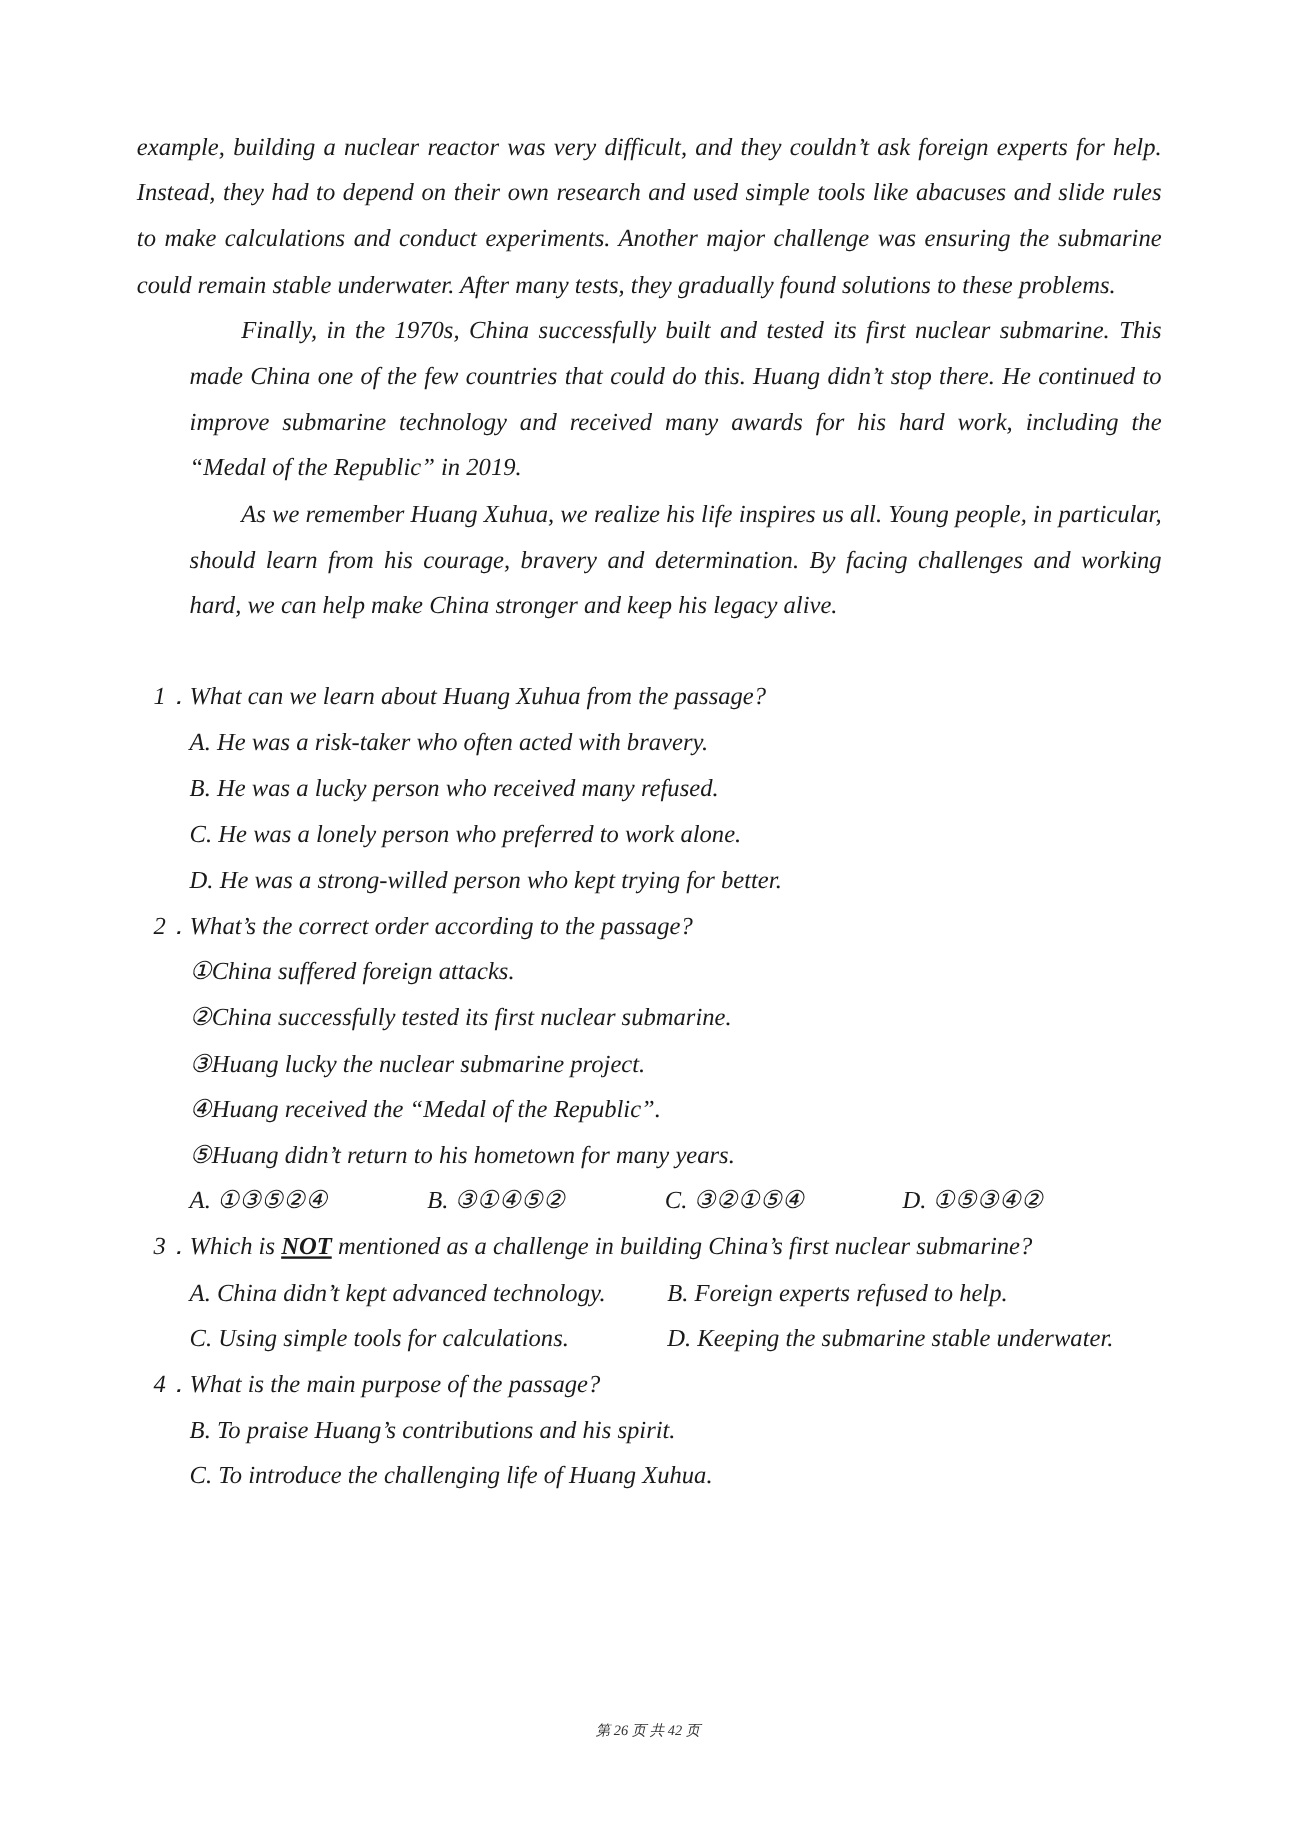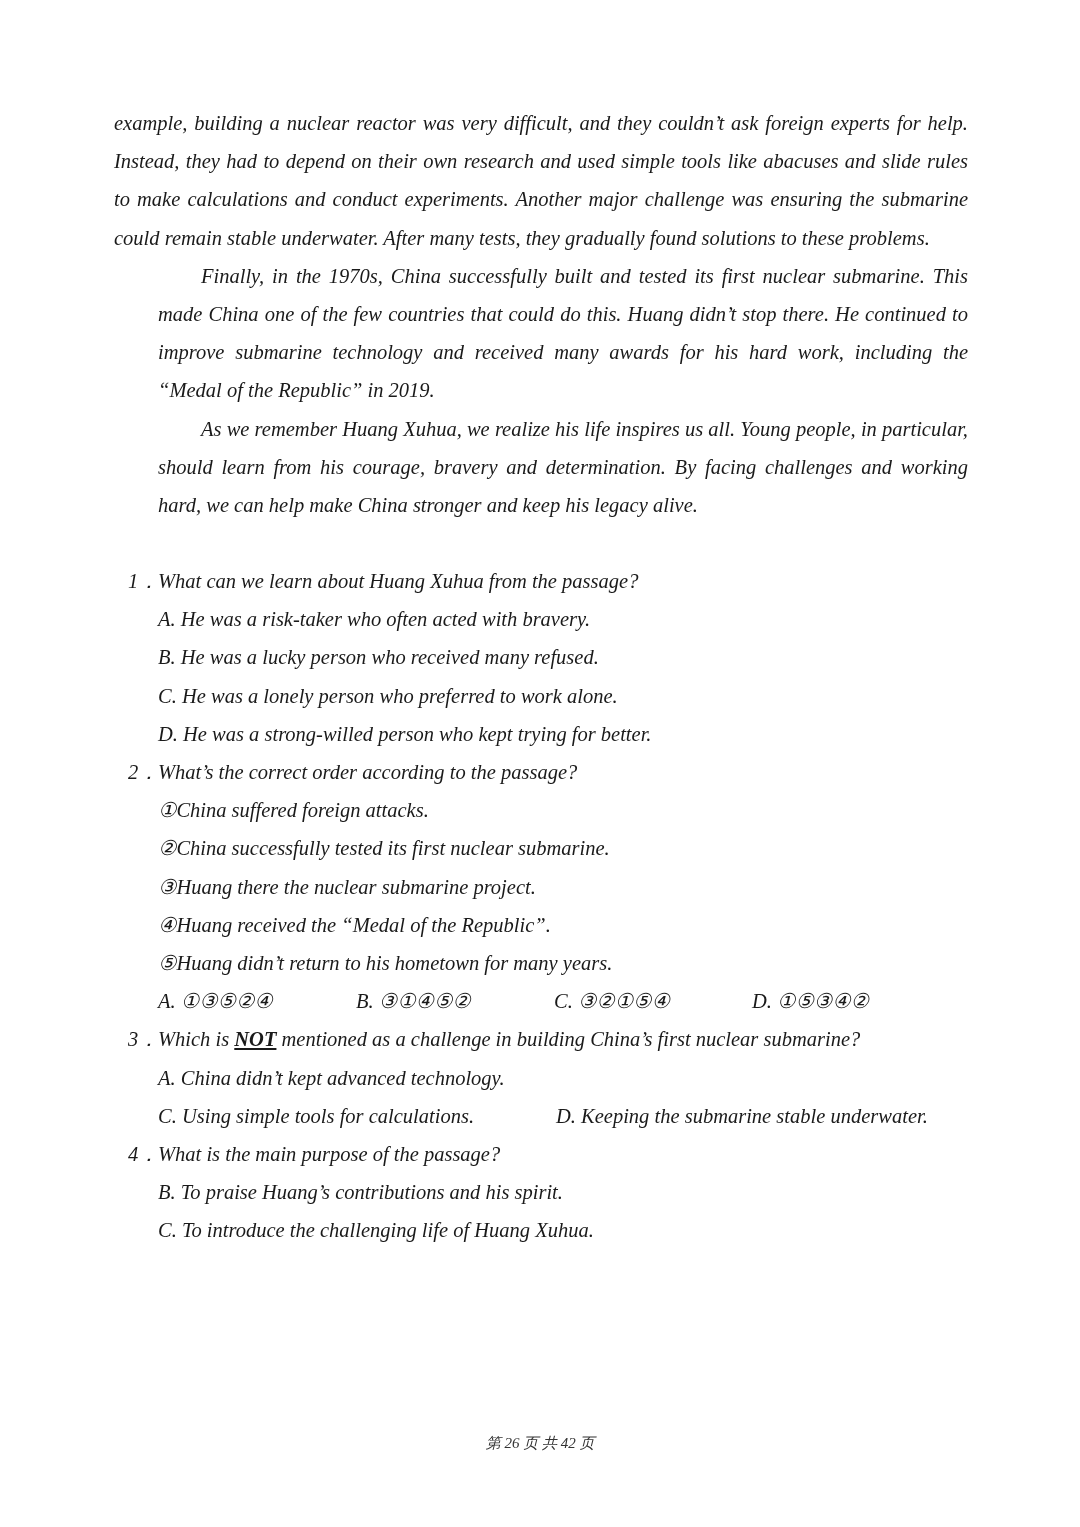--- a/index.html
+++ b/index.html
@@ -15,21 +15,21 @@
   .q-num { width: 44px; text-align: right; padding-right: 0; box-sizing: border-box; }
   .q-num span { display: inline-block; width: 30px; text-align: left; padding-left: 10px; }
   .q-text { white-space: nowrap; }
   .opt { padding-left: 44px; white-space: nowrap; }
   .opt-row { padding-left: 44px; display: flex; white-space: nowrap; }
   .opt-row .cell { display: inline-block; }
   .opt-row4 .cell { width: 198px; }
   .opt-row2 .cell { width: 398px; }
   .not { font-weight: bold; text-decoration: underline; margin-top: 40px; }
   .footer { position: absolute; top: 1434px; left: 0; width: 1080px; text-align: center;
-            font-size: 15px; color: #333; }
+            font-size: 12px; color: #333; }
 </style>
 </head>
 <body>
 
 <div class="page">
 
   <div class="passage">
     <p class="para">example, building a nuclear reactor was very difficult, and they couldn’t ask foreign experts for help. Instead, they had to depend on their own research and used simple tools like abacuses and slide rules to make calculations and conduct experiments. Another major challenge was ensuring the submarine could remain stable underwater. After many tests, they gradually found solutions to these problems.</p>
     <p class="para indent">Finally, in the 1970s, China successfully built and tested its first nuclear submarine. This made China one of the few countries that could do this. Huang didn’t stop there. He continued to improve submarine technology and received many awards for his hard work, including the “Medal of the Republic” in 2019.</p>
     <p class="para indent">As we remember Huang Xuhua, we realize his life inspires us all. Young people, in particular, should learn from his courage, bravery and determination. By facing challenges and working hard, we can help make China stronger and keep his legacy alive.</p>
@@ -48,38 +48,39 @@
       <div class="opt">D. He was a strong-willed person who kept trying for better.</div>
     </div>
 
     <div class="q">
       <div class="q-stem">
         <div class="q-num"><span>2．</span></div>
         <div class="q-text">What’s the correct order according to the passage?</div>
       </div>
       <div class="opt">①China suffered foreign attacks.</div>
       <div class="opt">②China successfully tested its first nuclear submarine.</div>
-      <div class="opt">③Huang there the nuclear submarine project.</div>
+      <div class="opt">③Huang lucky the nuclear submarine project.</div>
       <div class="opt">④Huang received the “Medal of the Republic”.</div>
       <div class="opt">⑤Huang didn’t return to his hometown for many years.</div>
       <div class="opt-row opt-row4">
         <span class="cell">A. ①③⑤②④</span>
         <span class="cell">B. ③①④⑤②</span>
         <span class="cell">C. ③②①⑤④</span>
         <span class="cell">D. ①⑤③④②</span>
       </div>
     </div>
 
     <div class="q">
       <div class="q-stem">
         <div class="q-num"><span>3．</span></div>
         <div class="q-text"><span>Which is </span><span class="not">NOT</span><span> mentioned as a challenge in building China’s first nuclear submarine?</span></div>
       </div>
       <div class="opt-row opt-row2">
         <span class="cell">A. China didn’t kept advanced technology.</span>
+        <span class="cell">B. Foreign experts refused to help.</span>
       </div>
       <div class="opt-row opt-row2">
         <span class="cell">C. Using simple tools for calculations.</span>
         <span class="cell">D. Keeping the submarine stable underwater.</span>
       </div>
     </div>
 
     <div class="q">
       <div class="q-stem">
         <div class="q-num"><span>4．</span></div>

